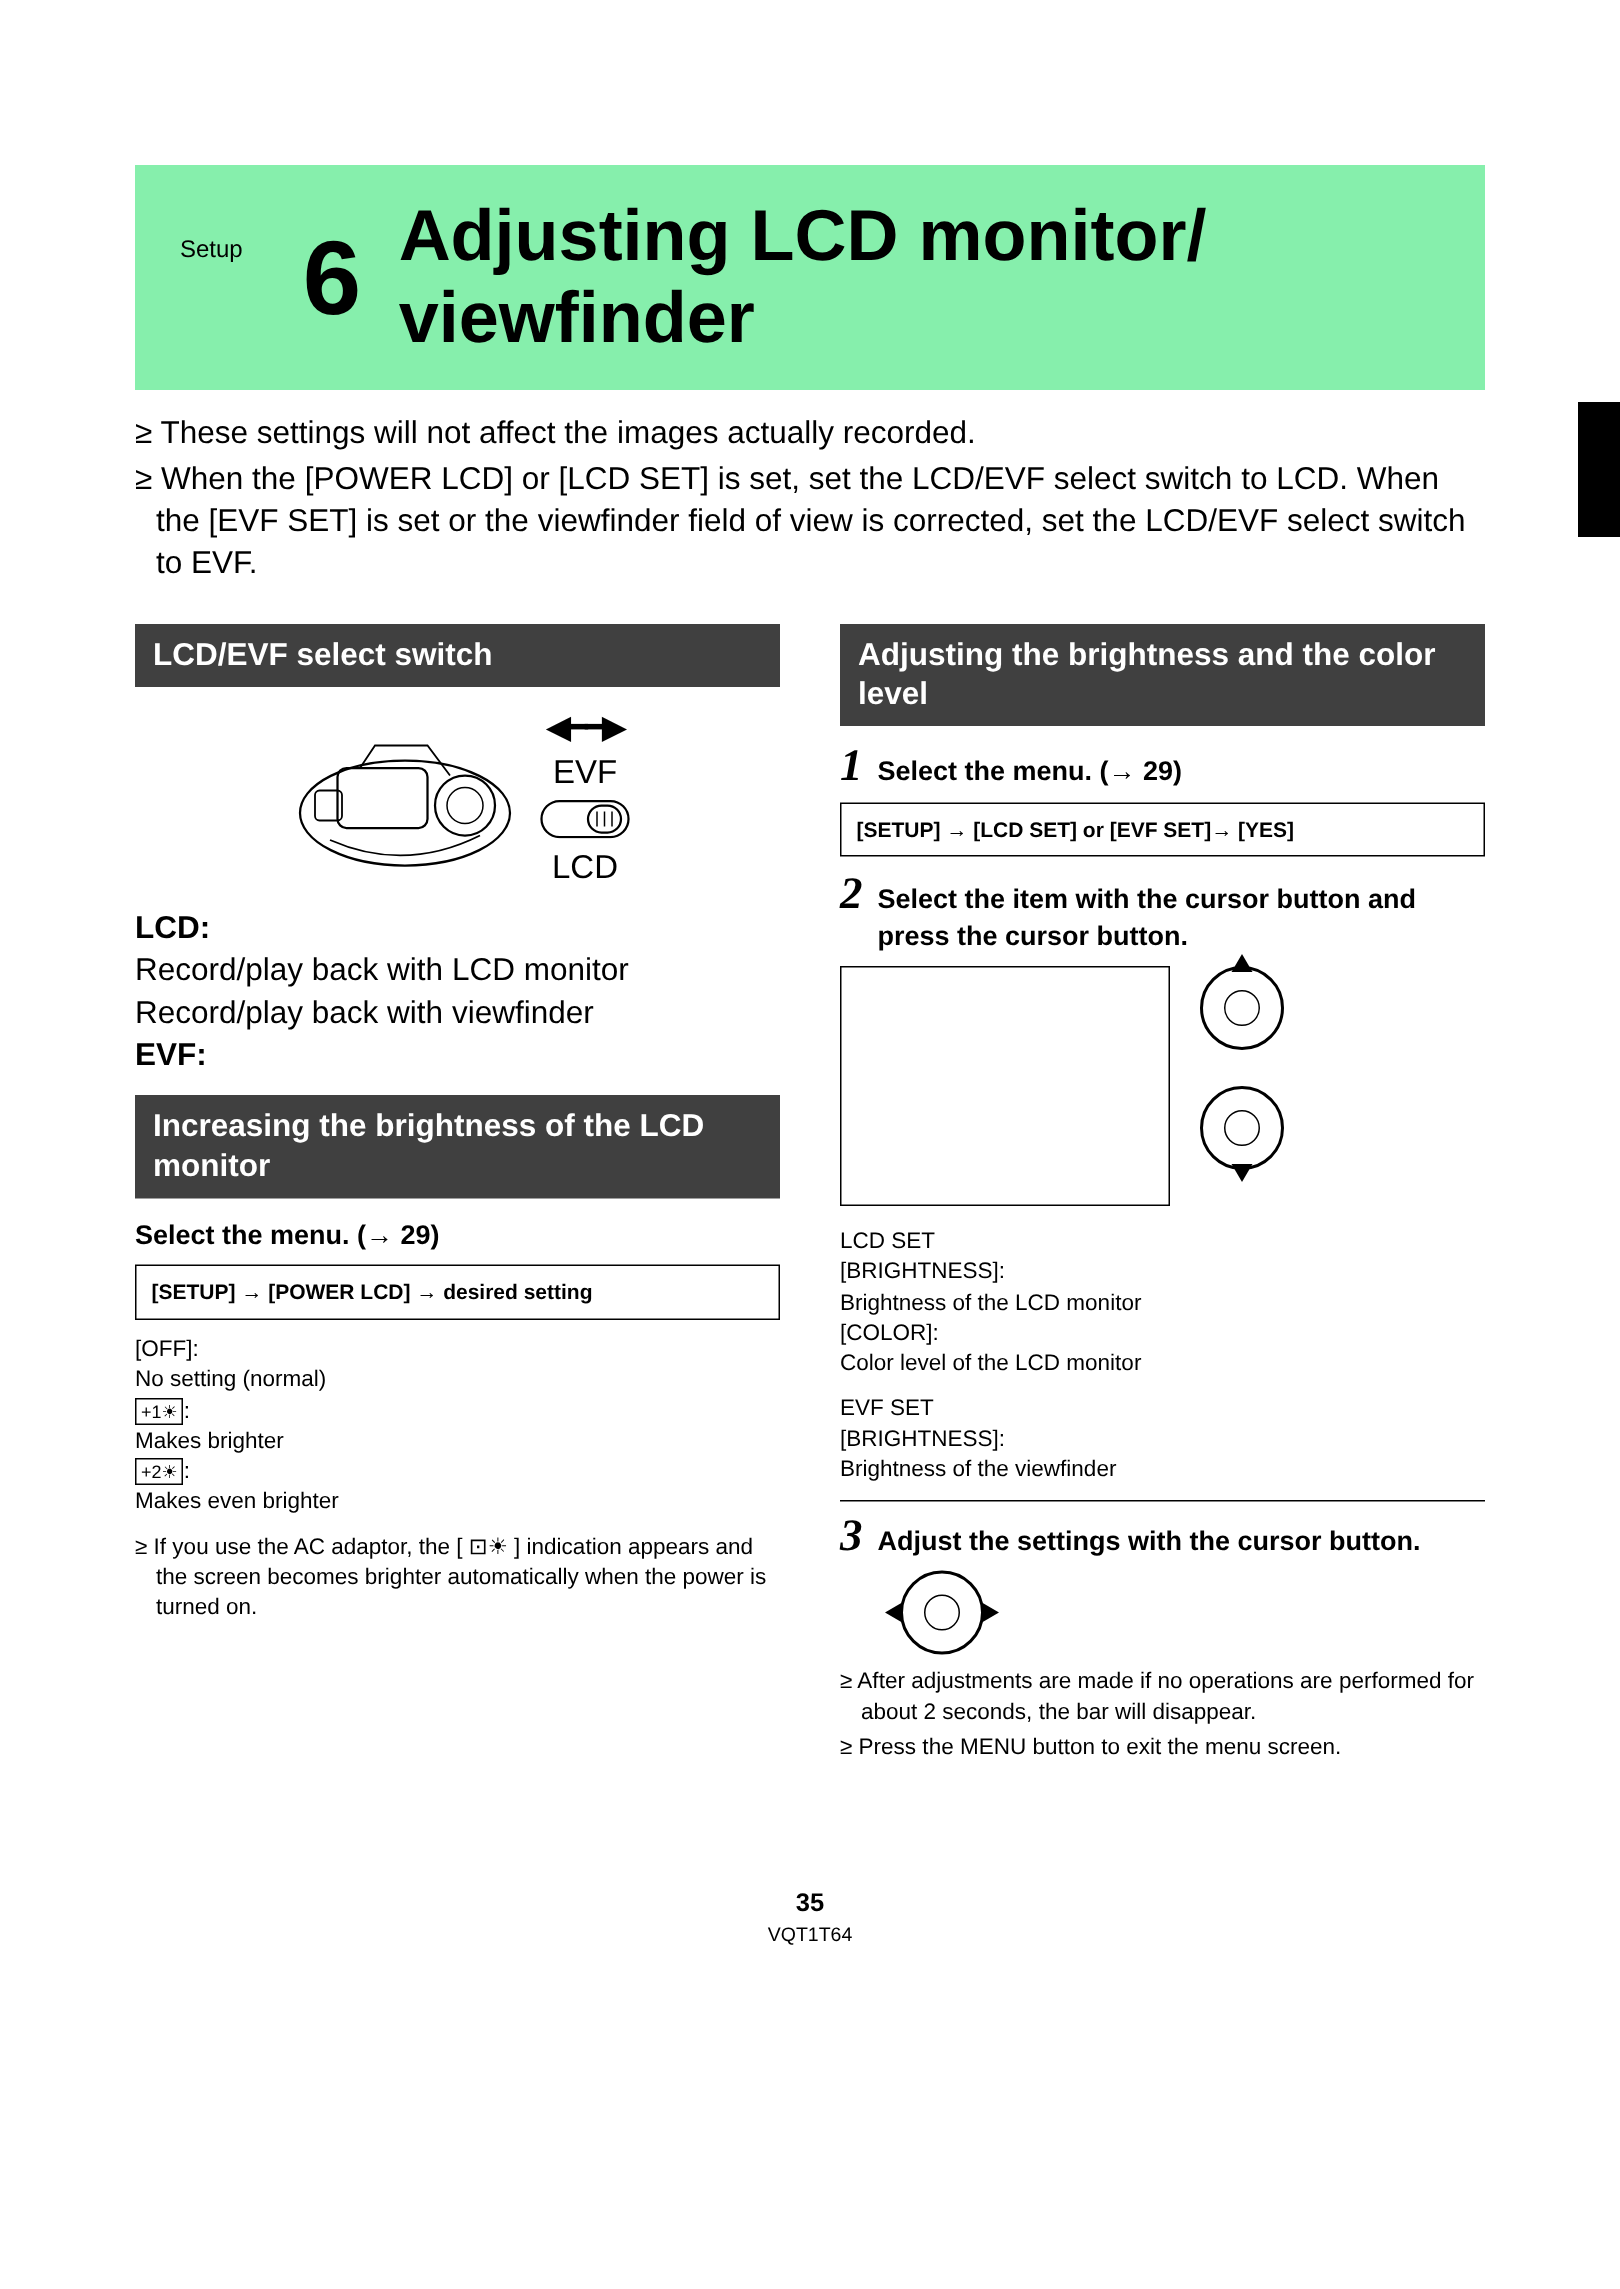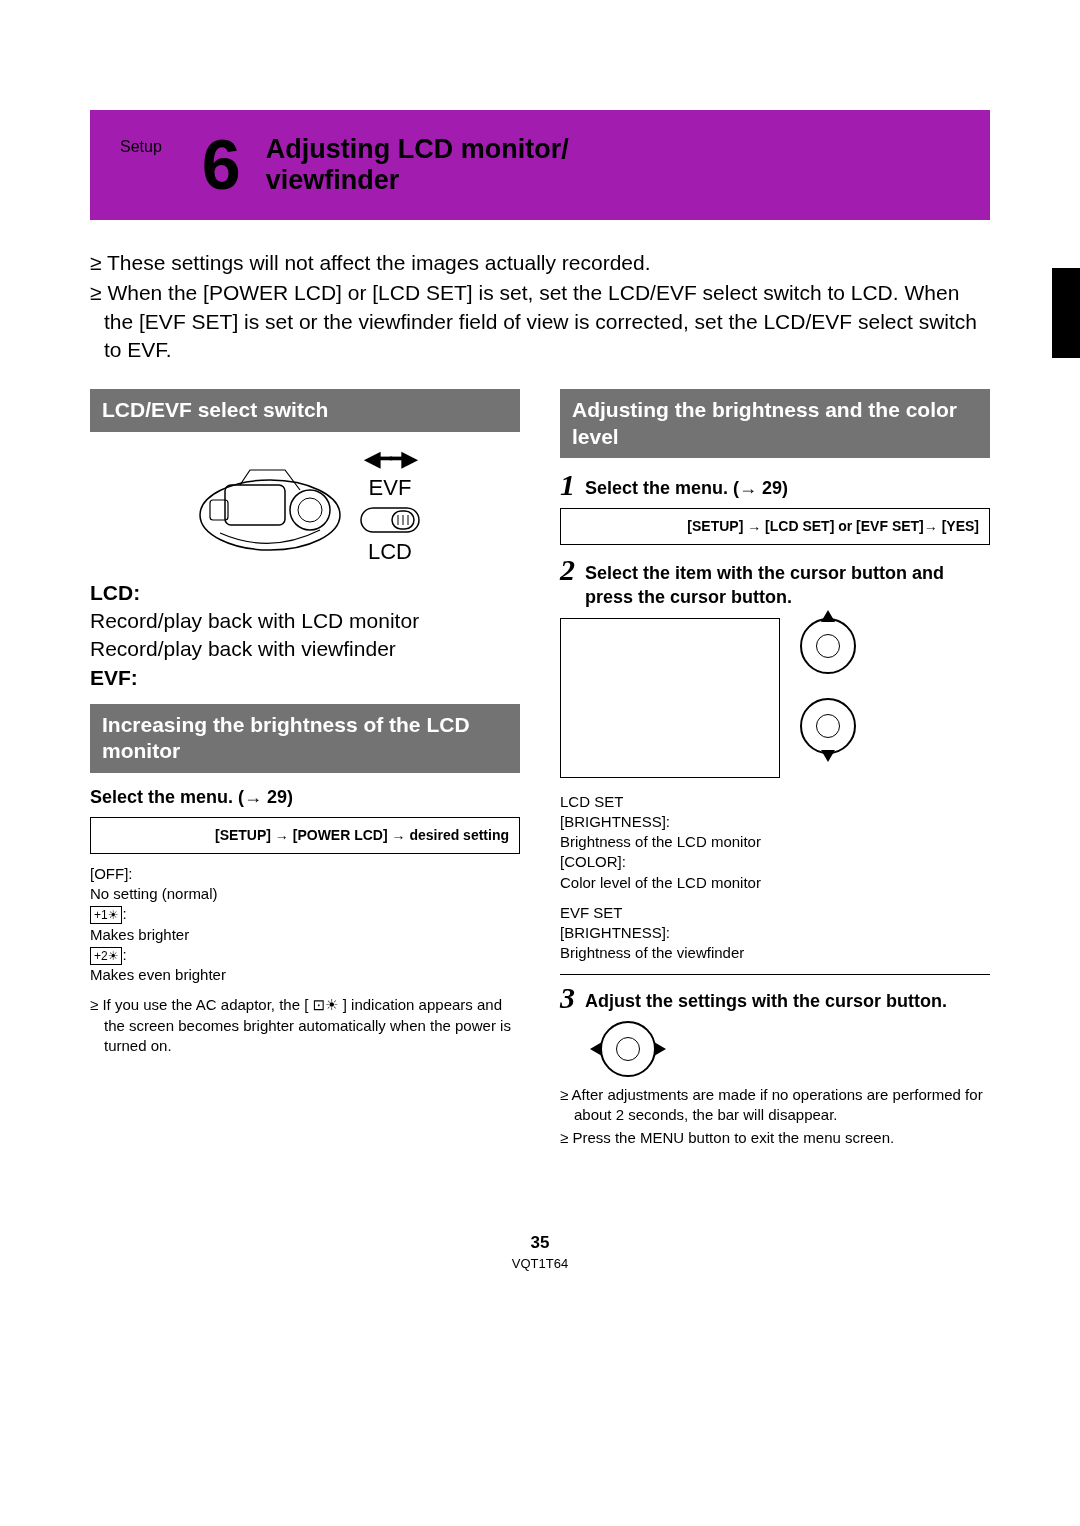--- a/index.html
+++ b/index.html
@@ -6,40 +6,40 @@
   body {
     font-family: Arial, Helvetica, sans-serif;
     background: #fff;
     width: 1080px;
     margin: 0 auto;
     padding: 110px 90px 50px 90px;
     color: #000;
     line-height: 1.35;
   }
   .title-block {
-    background: #a21caf;
+    background: #86efac;
     padding: 20px 30px;
     display: flex;
     align-items: center;
-    margin-bottom: 29px;
+    margin-bottom: 15px;
   }
   .title-block .setup {
     font-size: 16px;
     margin-right: 40px;
     position: relative;
     top: -18px;
   }
   .title-block .big-num {
     font-size: 70px;
     font-weight: bold;
     margin-right: 25px;
     line-height: 1;
   }
   .title-block .title-text {
-    font-size: 27px;
+    font-size: 48px;
     font-weight: bold;
     line-height: 1.15;
   }
   .intro {
     font-size: 21px;
     margin-bottom: 25px;
   }
   .intro ul { list-style: none; }
   .intro li::before { content: "≥ "; }
   .intro li { margin-bottom: 2px; padding-left: 14px; text-indent: -14px;}
@@ -50,21 +50,21 @@
     width: 28px;
     height: 90px;
     background: #000;
   }
   .columns {
     display: flex;
     gap: 40px;
   }
   .col { width: 50%; }
   .section-header {
-    background: #737373;
+    background: #404040;
     color: #fff;
     font-weight: bold;
     font-size: 21px;
     padding: 8px 12px;
     margin-bottom: 12px;
     line-height: 1.25;
   }
   .lcd-evf-diagram {
     text-align: center;
     margin: 10px 0 12px 0;
@@ -84,21 +84,20 @@
   .small-desc .lbl { font-weight: bold; }
   .step { display: flex; align-items: flex-start; margin: 8px 0; }
   .step .num { font-family: Georgia, "Times New Roman", serif; font-size: 30px; font-style: italic; font-weight: bold; margin-right: 10px; line-height: 1; }
   .step .txt { font-size: 18px; font-weight: bold; padding-top: 6px; }
   .menu-box {
     border: 1.5px solid #000;
     padding: 8px 10px;
     font-size: 14px;
     font-weight: bold;
     margin: 8px 0 10px 0;
-    text-align: right;
   }
   .defs { font-size: 15px; margin-bottom: 10px; }
   .defs .lbl { font-weight: normal; }
   .note-list { list-style: none; font-size: 15px; margin: 0 0; }
   .note-list li::before { content: "≥ "; }
   .note-list li { padding-left: 14px; text-indent: -14px; margin-bottom: 3px;}
   .icon-box { display: inline-block; border: 1px solid #000; padding: 0 3px; font-size: 12px; vertical-align: middle; }
   .cursor-icons { display: flex; gap: 20px; align-items: flex-start; margin: 8px 0 14px 0;}
   .lcd-placeholder {
     width: 220px; height: 160px; border: 1.5px solid #000; background: #fff;

